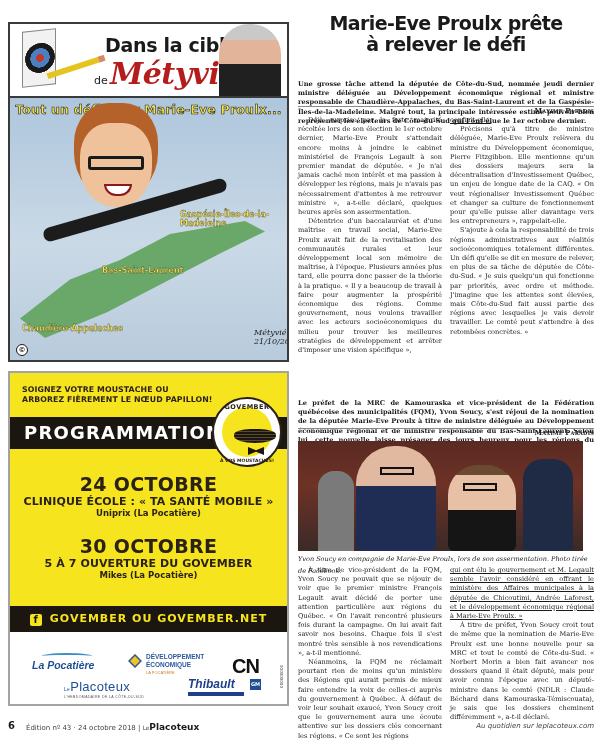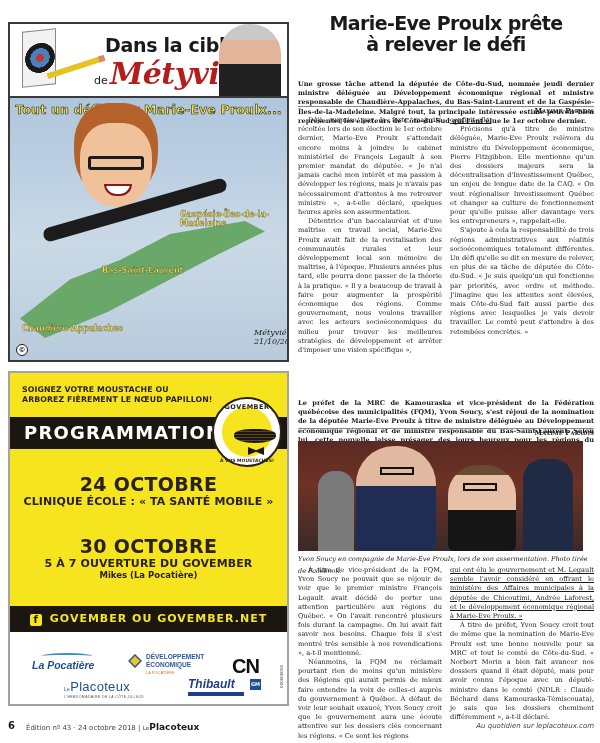--- a/index.html
+++ b/index.html
@@ -277,20 +277,21 @@
       <div class="mustache"></div>
       <div class="bowtie"></div>
     </div>
     <div class="govember-top">GOVEMBER</div>
     <div class="govember-bottom">À VOS MOUSTACHES!</div>
   </div>
 
   <div class="ad-event" style="top:100px;">
     <div class="ev-date">24 OCTOBRE</div>
     <div class="ev-title">CLINIQUE ÉCOLE : « TA SANTÉ MOBILE »</div>
+    <div class="ev-place">Uniprix (La Pocatière)</div>
   </div>
   <div class="ad-event" style="top:162px;">
     <div class="ev-date">30 OCTOBRE</div>
     <div class="ev-title">5 À 7 OUVERTURE DU GOVEMBER</div>
     <div class="ev-place">Mikes (La Pocatière)</div>
   </div>
 
   <div class="ad-social">
     <span class="fb-icon">f</span><span>GOVEMBER OU GOVEMBER.NET</span>
   </div>

